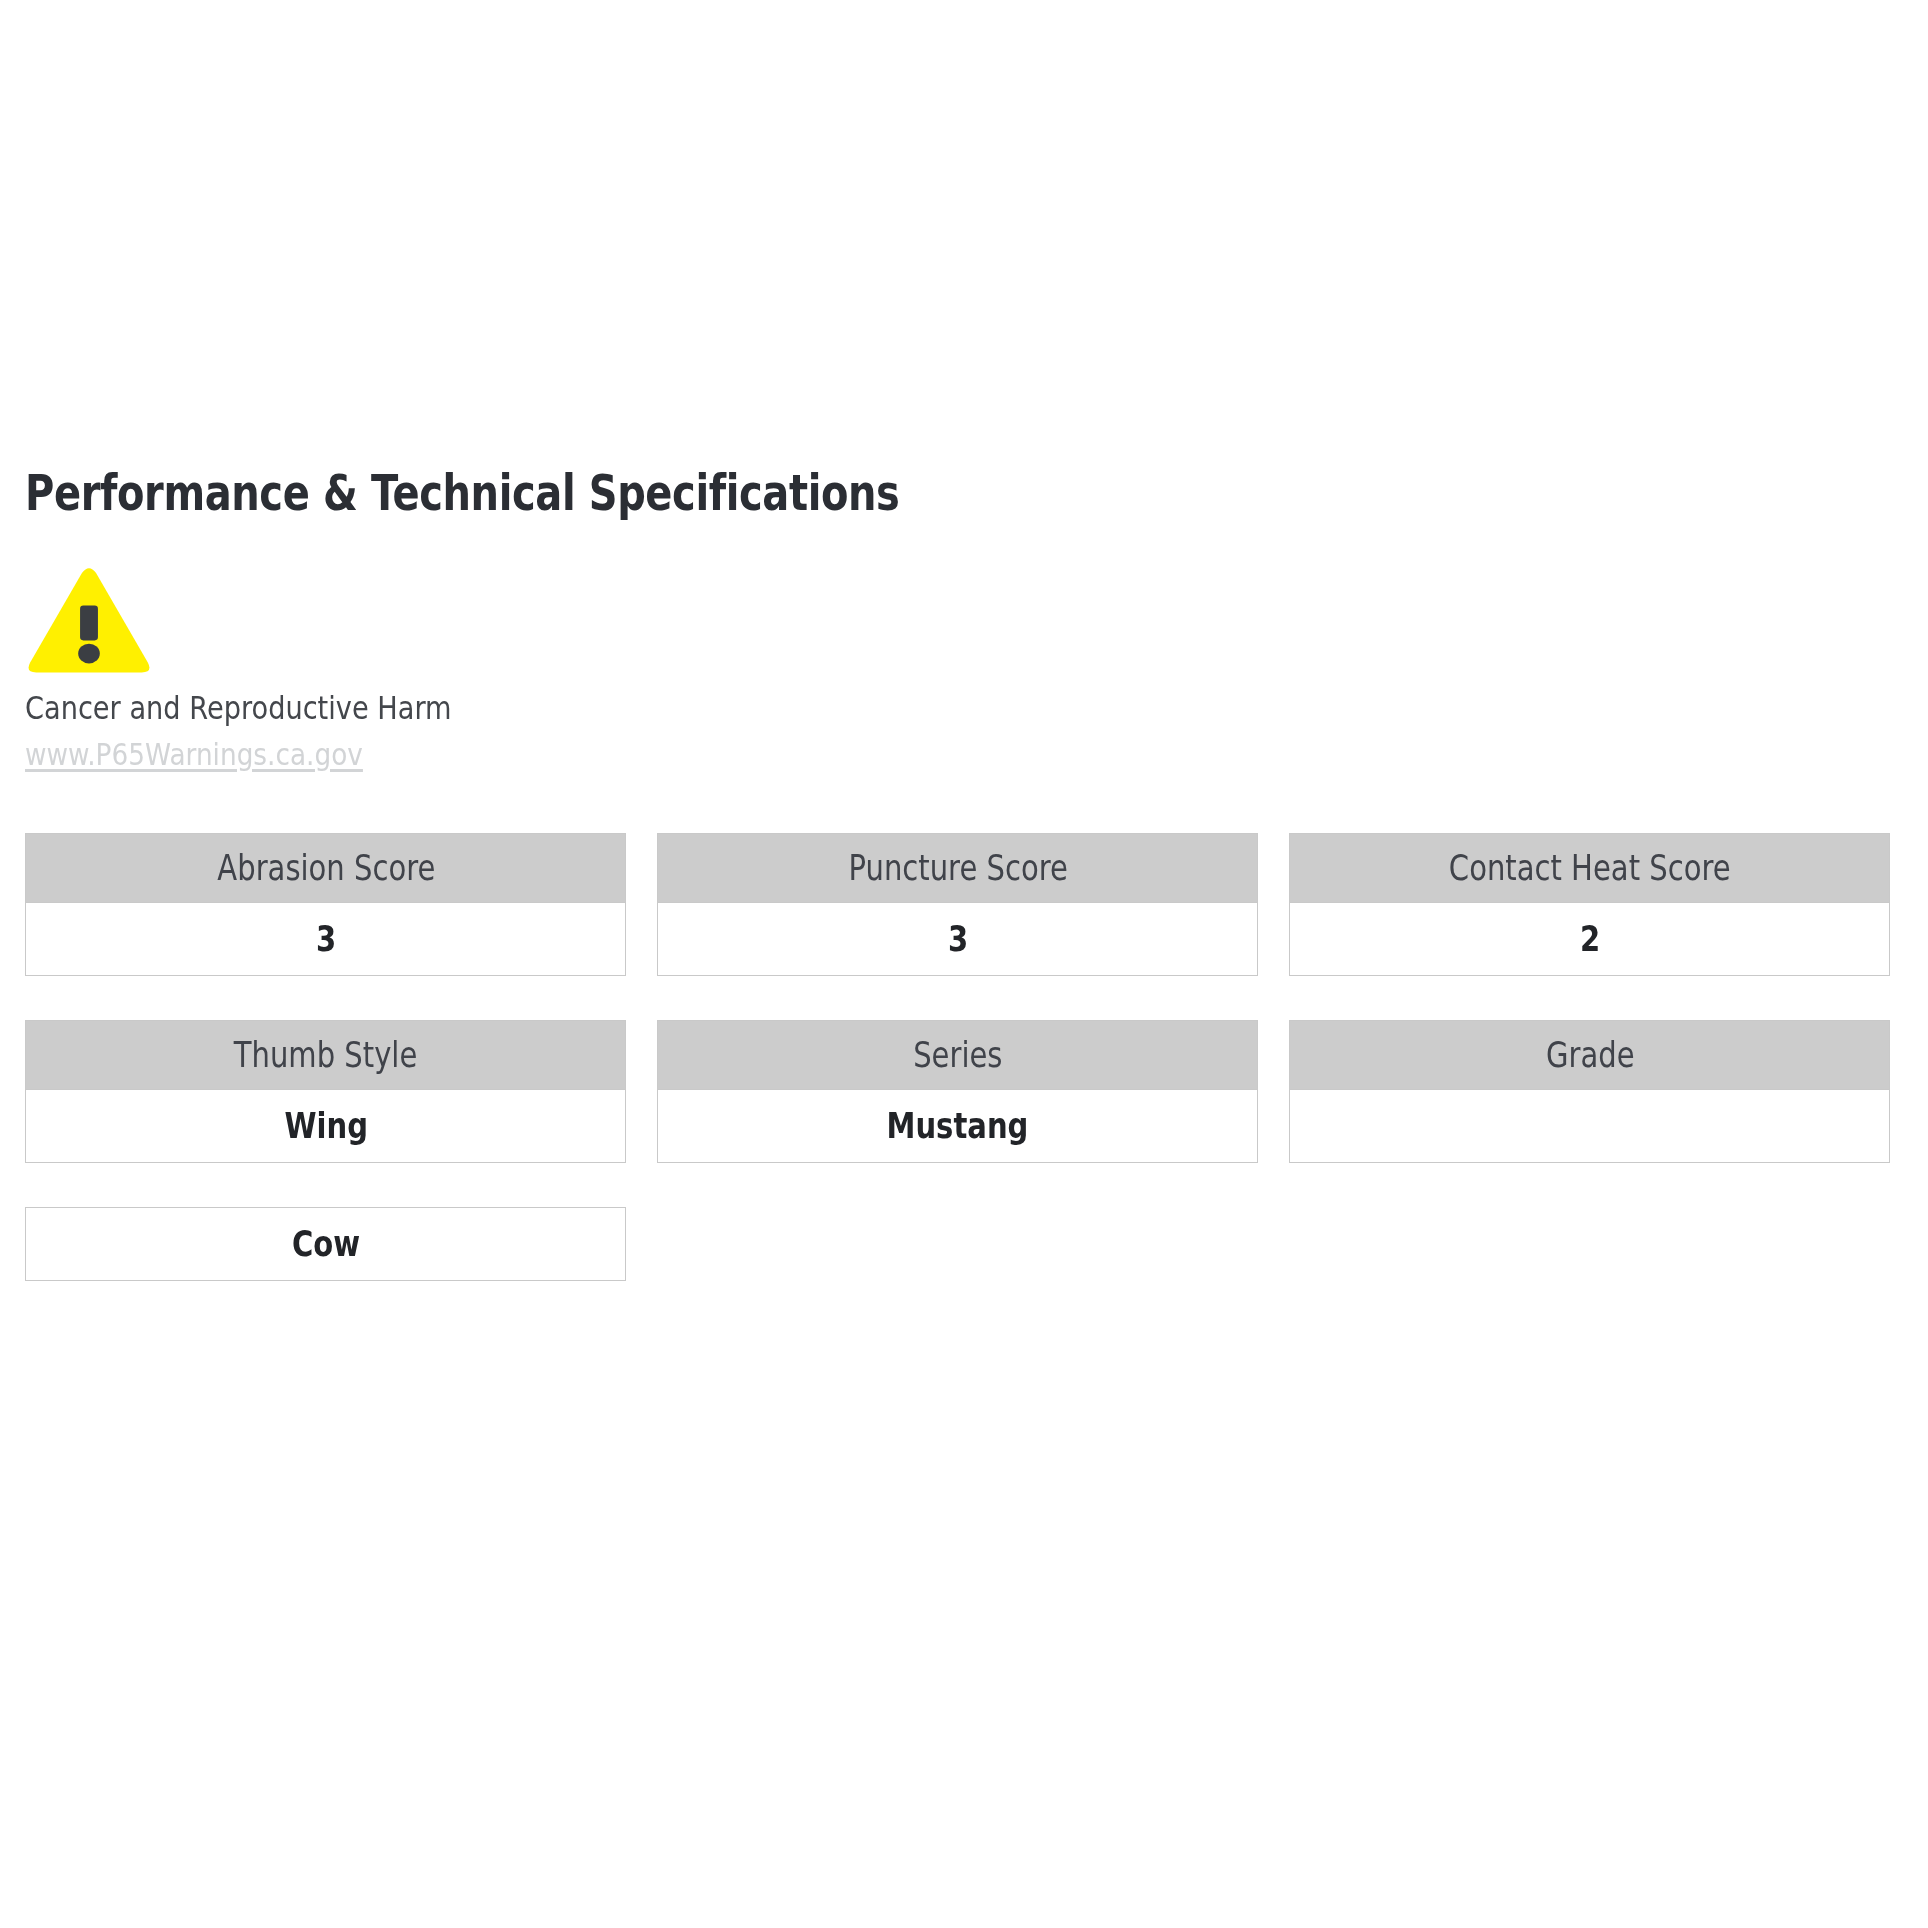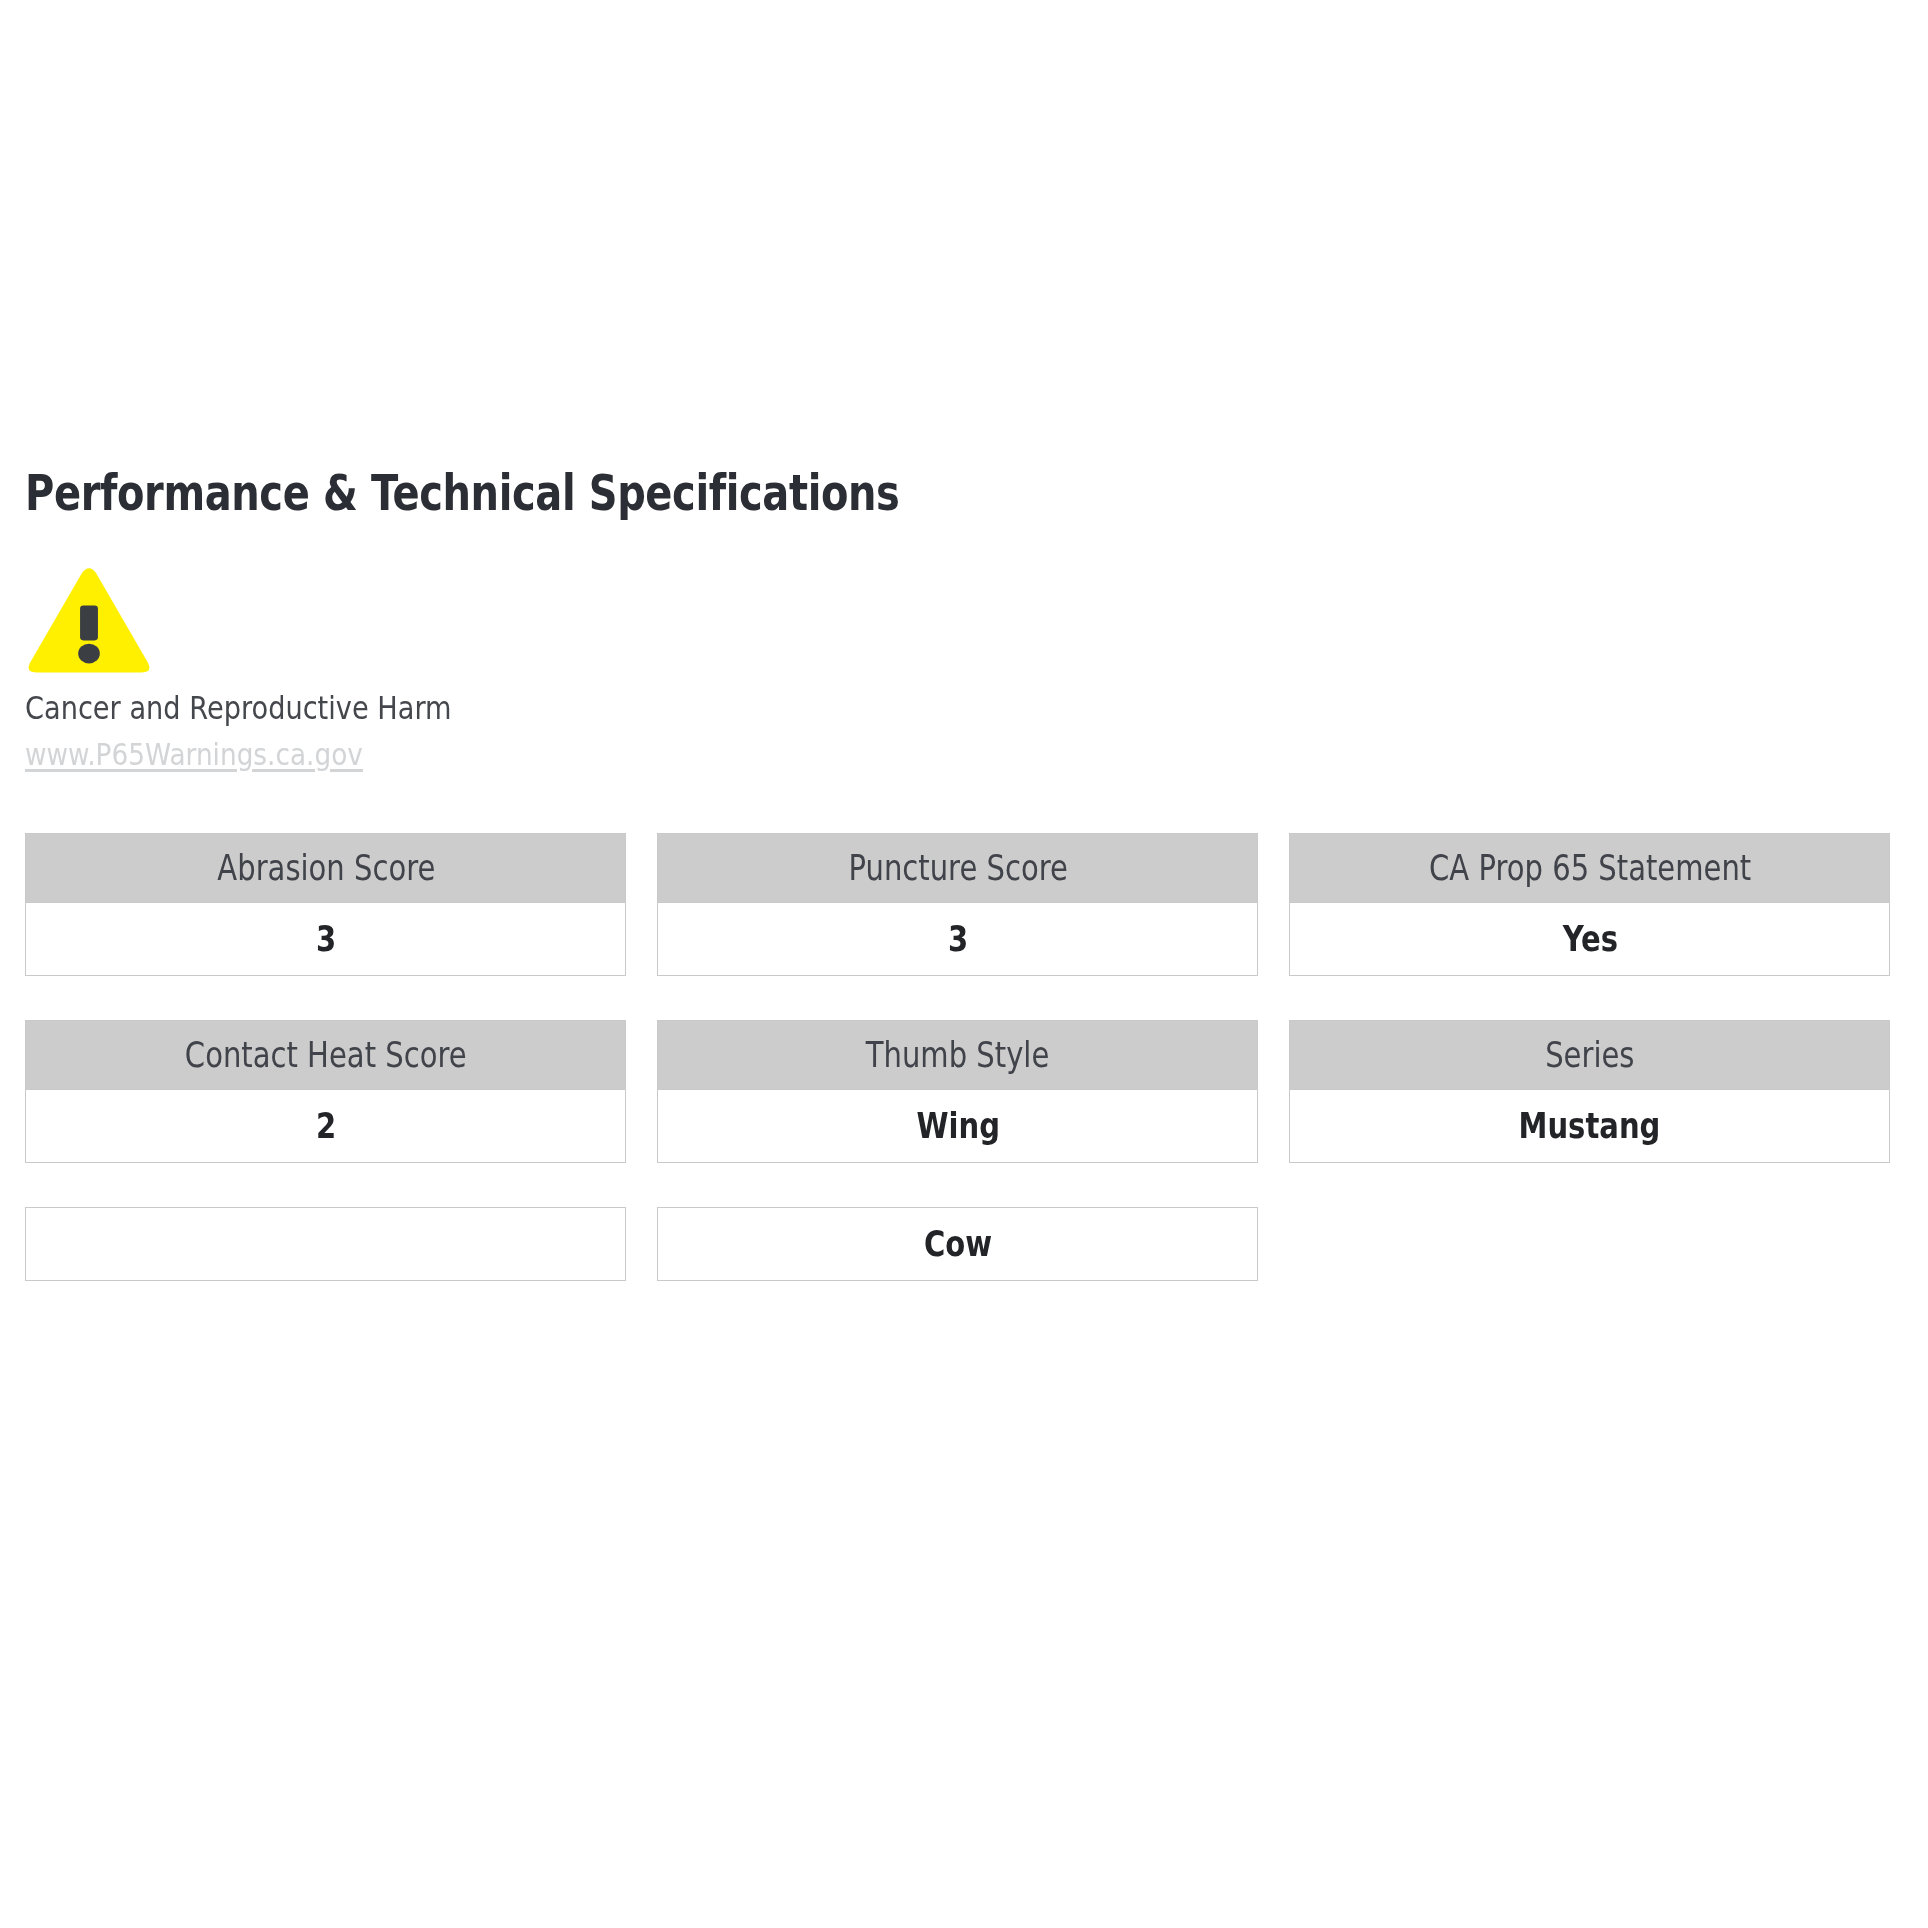--- a/index.html
+++ b/index.html
@@ -173,28 +173,20 @@
 
       <div class="spec-card">
         <div class="spec-card-header">
           <span class="spec-card-header-label">Puncture Score</span>
         </div>
         <div class="spec-card-body">
           <span class="spec-card-value">3</span>
         </div>
       </div>
 
-      <div class="spec-card">
-        <div class="spec-card-header">
-          <span class="spec-card-header-label">CA Prop 65 Statement</span>
-        </div>
-        <div class="spec-card-body">
-          <span class="spec-card-value">Yes</span>
-        </div>
-      </div>
 
       <div class="spec-card">
         <div class="spec-card-header">
           <span class="spec-card-header-label">Contact Heat Score</span>
         </div>
         <div class="spec-card-body">
           <span class="spec-card-value">2</span>
         </div>
       </div>
 
@@ -210,20 +202,23 @@
       <div class="spec-card">
         <div class="spec-card-header">
           <span class="spec-card-header-label">Series</span>
         </div>
         <div class="spec-card-body">
           <span class="spec-card-value">Mustang</span>
         </div>
       </div>
 
       <div class="spec-card">
+        <div class="spec-card-header">
+          <span class="spec-card-header-label">Grade</span>
+        </div>
       </div>
 
       <div class="spec-card">
         <div class="spec-card-body">
           <span class="spec-card-value">Cow</span>
         </div>
       </div>
 
 
     </div>

